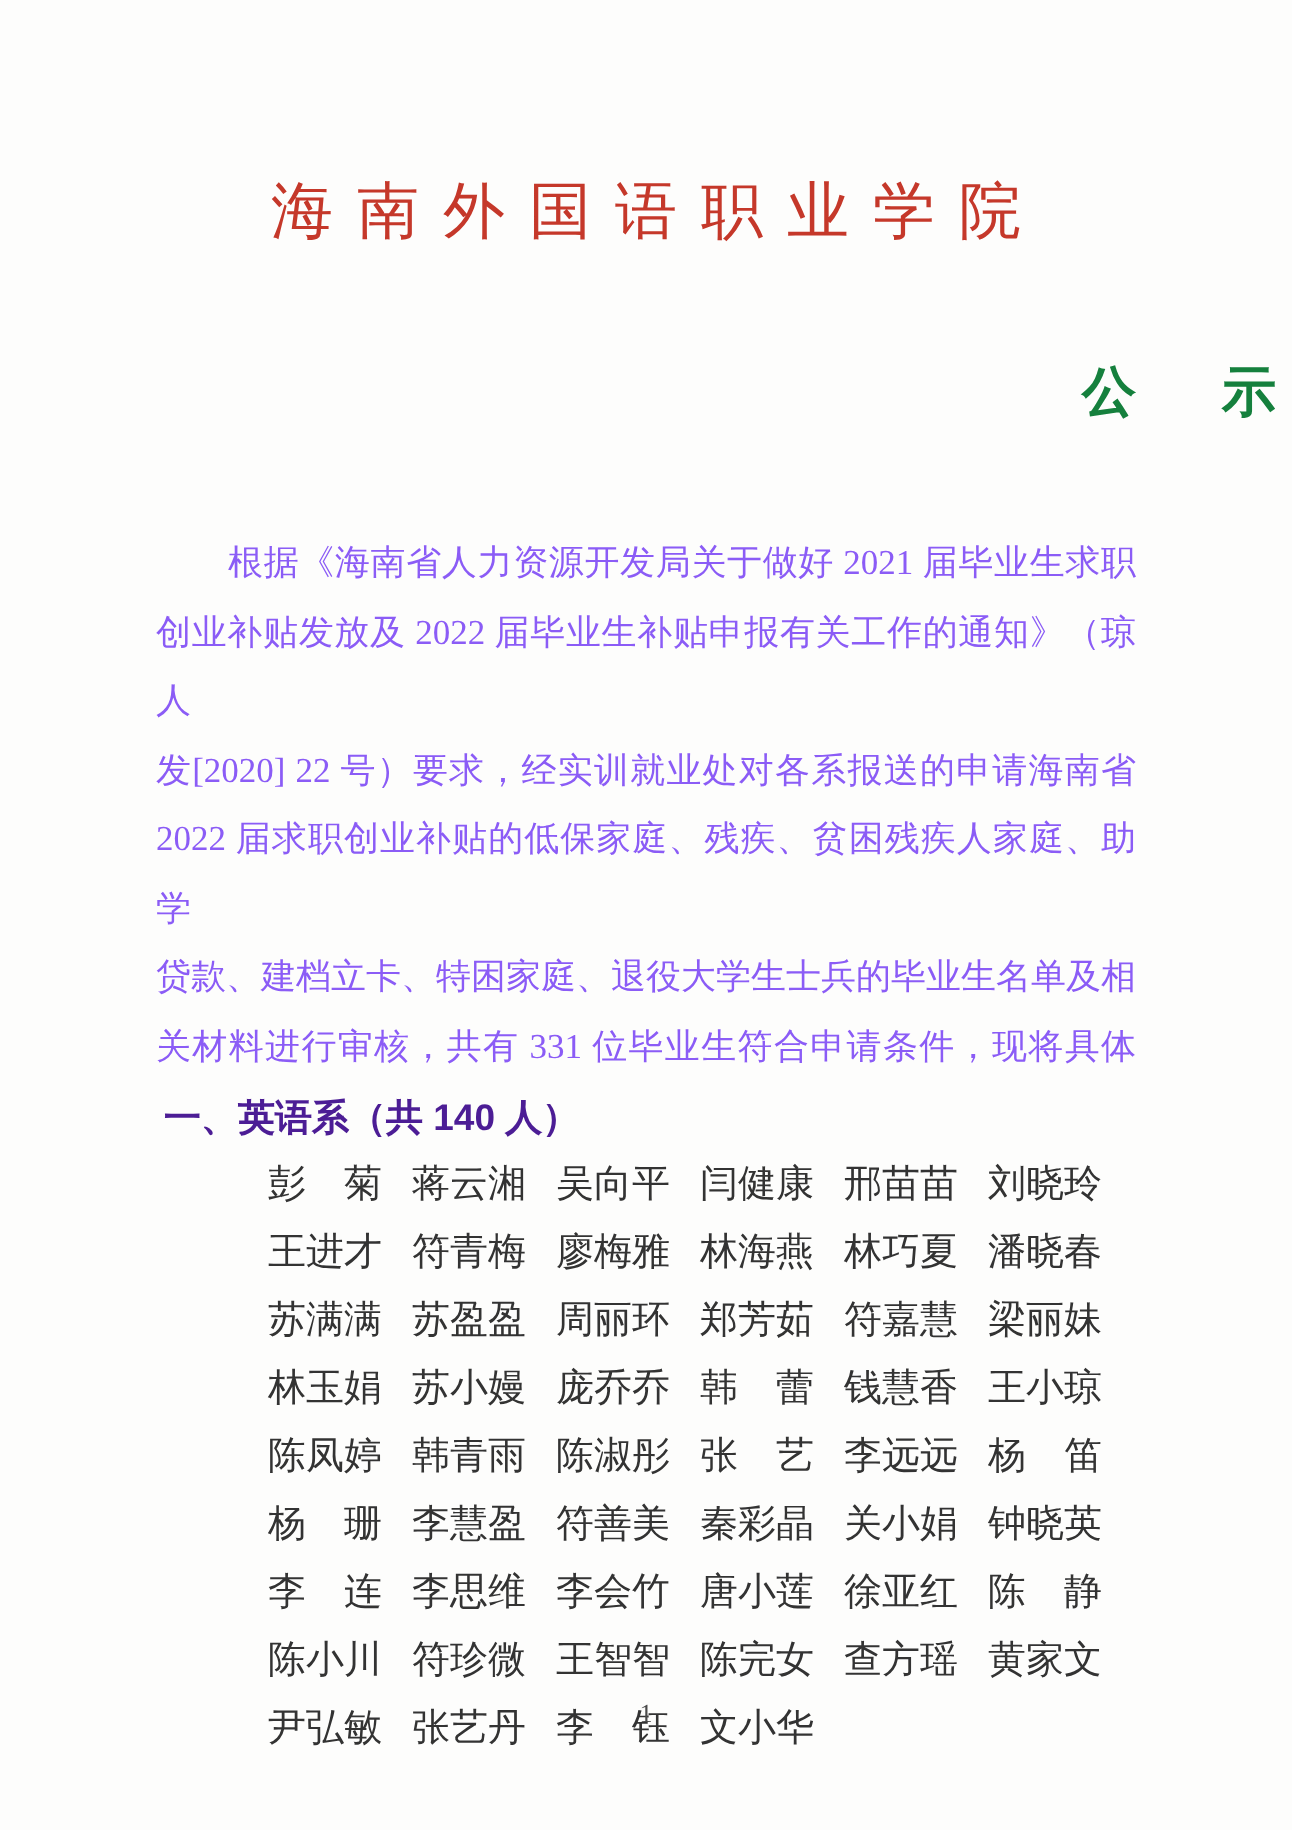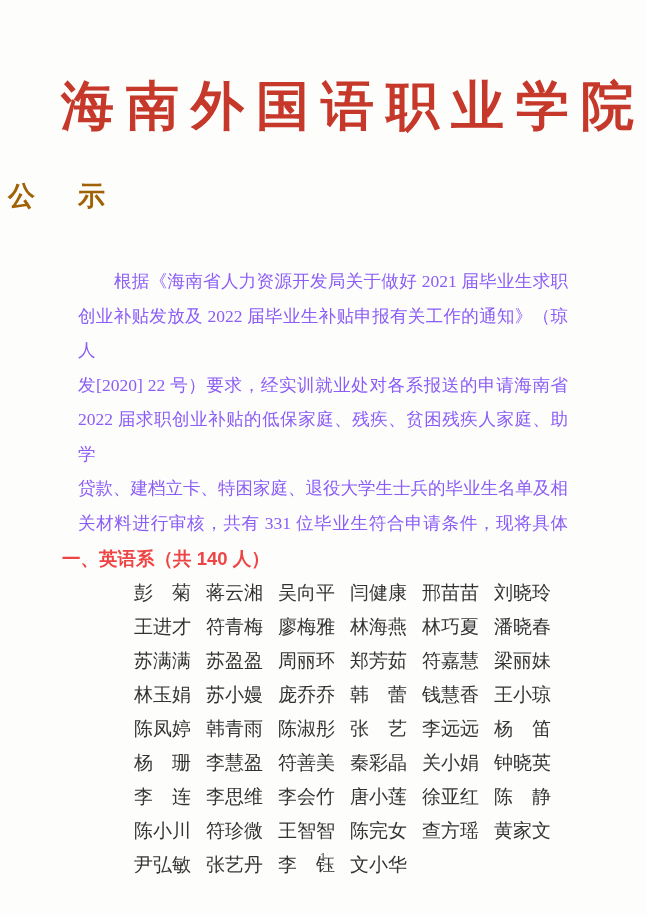--- a/index.html
+++ b/index.html
@@ -9,59 +9,59 @@
     font-family:"Liberation Serif","DejaVu Serif",serif;
   }
   .page {
     position:relative;
     width:646px; height:915px;
     background:#fdfdfc;
     overflow:hidden;
   }
   .institution-title {
     padding-top:80px;
-    text-align:right;
-    font-size:53px;
-    font-weight:bold;
+    text-align:center;
+    font-size:31px;
+    font-weight:normal;
     line-height:52px;
     letter-spacing:12px;
     padding-left:12px; 
     color:#c5382a;
   }
   .notice-heading {
     margin-top:46px;
-    text-align:left;
+    text-align:right;
     font-size:27px;
     font-weight:bold;
     line-height:36px;
     letter-spacing:8px;
     padding-left:8px;
-    color:#a16207;
+    color:#15803d;
     white-space:pre;
   }
   .body-text {
     margin:50px 78px 0 78px;
     font-size:17.5px;
     color:#8b5cf6;
   }
   .body-line {
     line-height:34.5px;
     text-align:justify;
     text-align-last:justify;
     white-space:normal;
   }
   .body-line.first { padding-left:36px; }
   .body-line.last  { text-align-last:left; }
   .section-heading {
-    margin:3px 0 0 62px;
+    margin:3px 0 0 82px;
     font-family:"Liberation Sans","DejaVu Sans",sans-serif;
     font-weight:bold;
     font-size:18.5px;
     line-height:32px;
-    color:#ef4444;
+    color:#4c1d95;
   }
   .names-grid {
     margin:1px 0 0 118px;
     display:grid;
     grid-template-columns:repeat(6,72px);
     font-size:19px;
     color:#333333;
   }
   .name-cell {
     line-height:34px;

